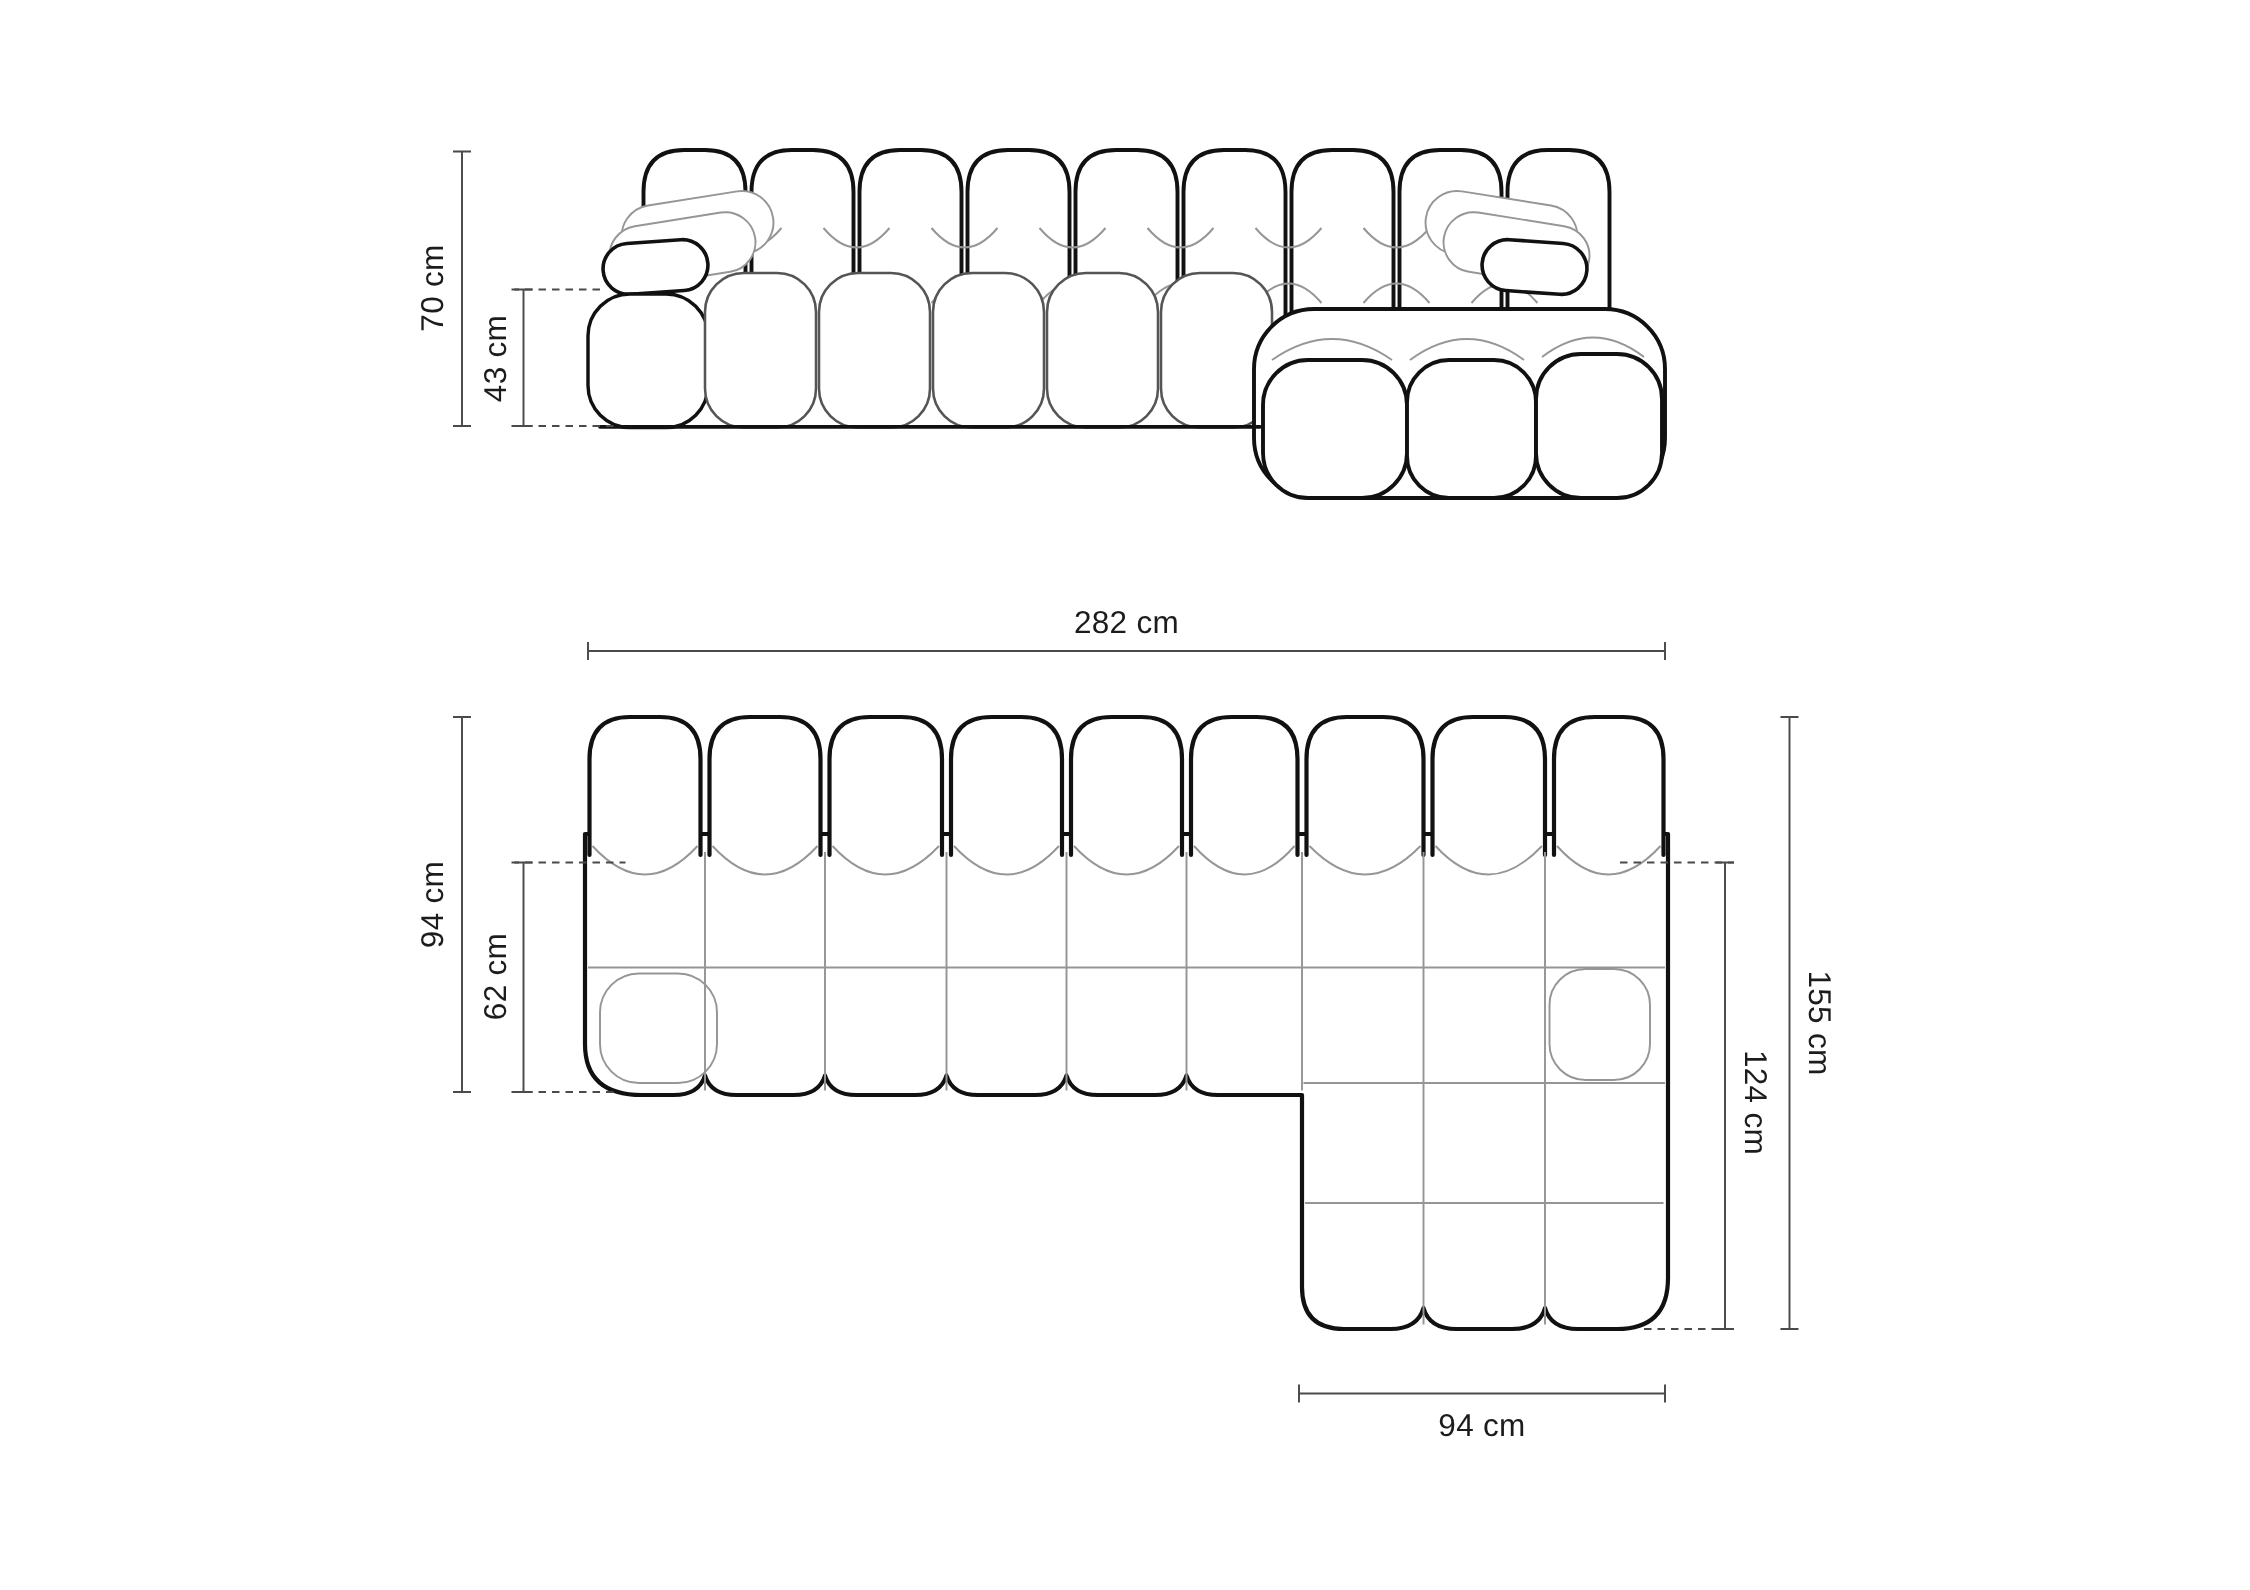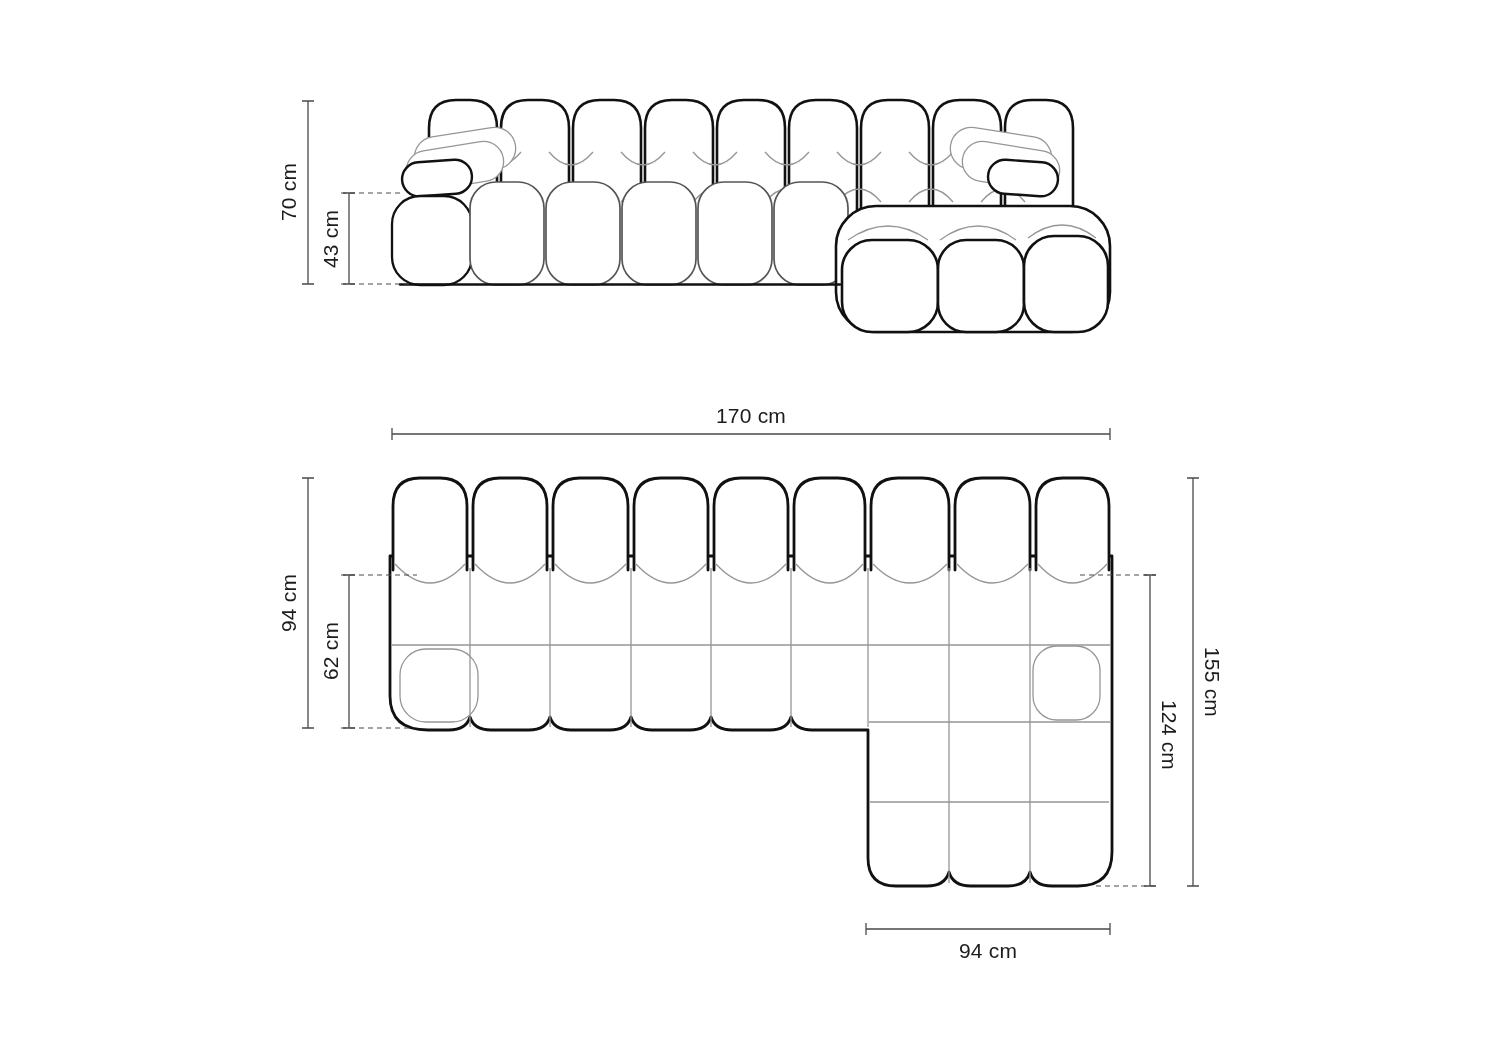--- a/index.html
+++ b/index.html
@@ -175,21 +175,21 @@
       <path d="M 341 728 L 413 728"></path>
       <path d="M 1080 575 L 1156 575"></path>
       <path d="M 1096 886 L 1156 886"></path>
     </g>
   </svg>
 
   <div class="dim-label rot-ccw" style="left:289px; top:192px;">70 cm</div>
 
   <div class="dim-label rot-ccw" style="left:331px; top:239px;">43 cm</div>
 
-  <div class="dim-label" style="left:751px; top:416px;">170 cm</div>
+  <div class="dim-label" style="left:751px; top:416px;">282 cm</div>
 
   <div class="dim-label rot-ccw" style="left:289px; top:603px;">94 cm</div>
 
   <div class="dim-label rot-ccw" style="left:331px; top:651px;">62 cm</div>
 
   <div class="dim-label rot-cw" style="left:1212px; top:682px;">155 cm</div>
 
   <div class="dim-label rot-cw" style="left:1169px; top:735px;">124 cm</div>
 
   <div class="dim-label" style="left:988px; top:951px;">94 cm</div>

